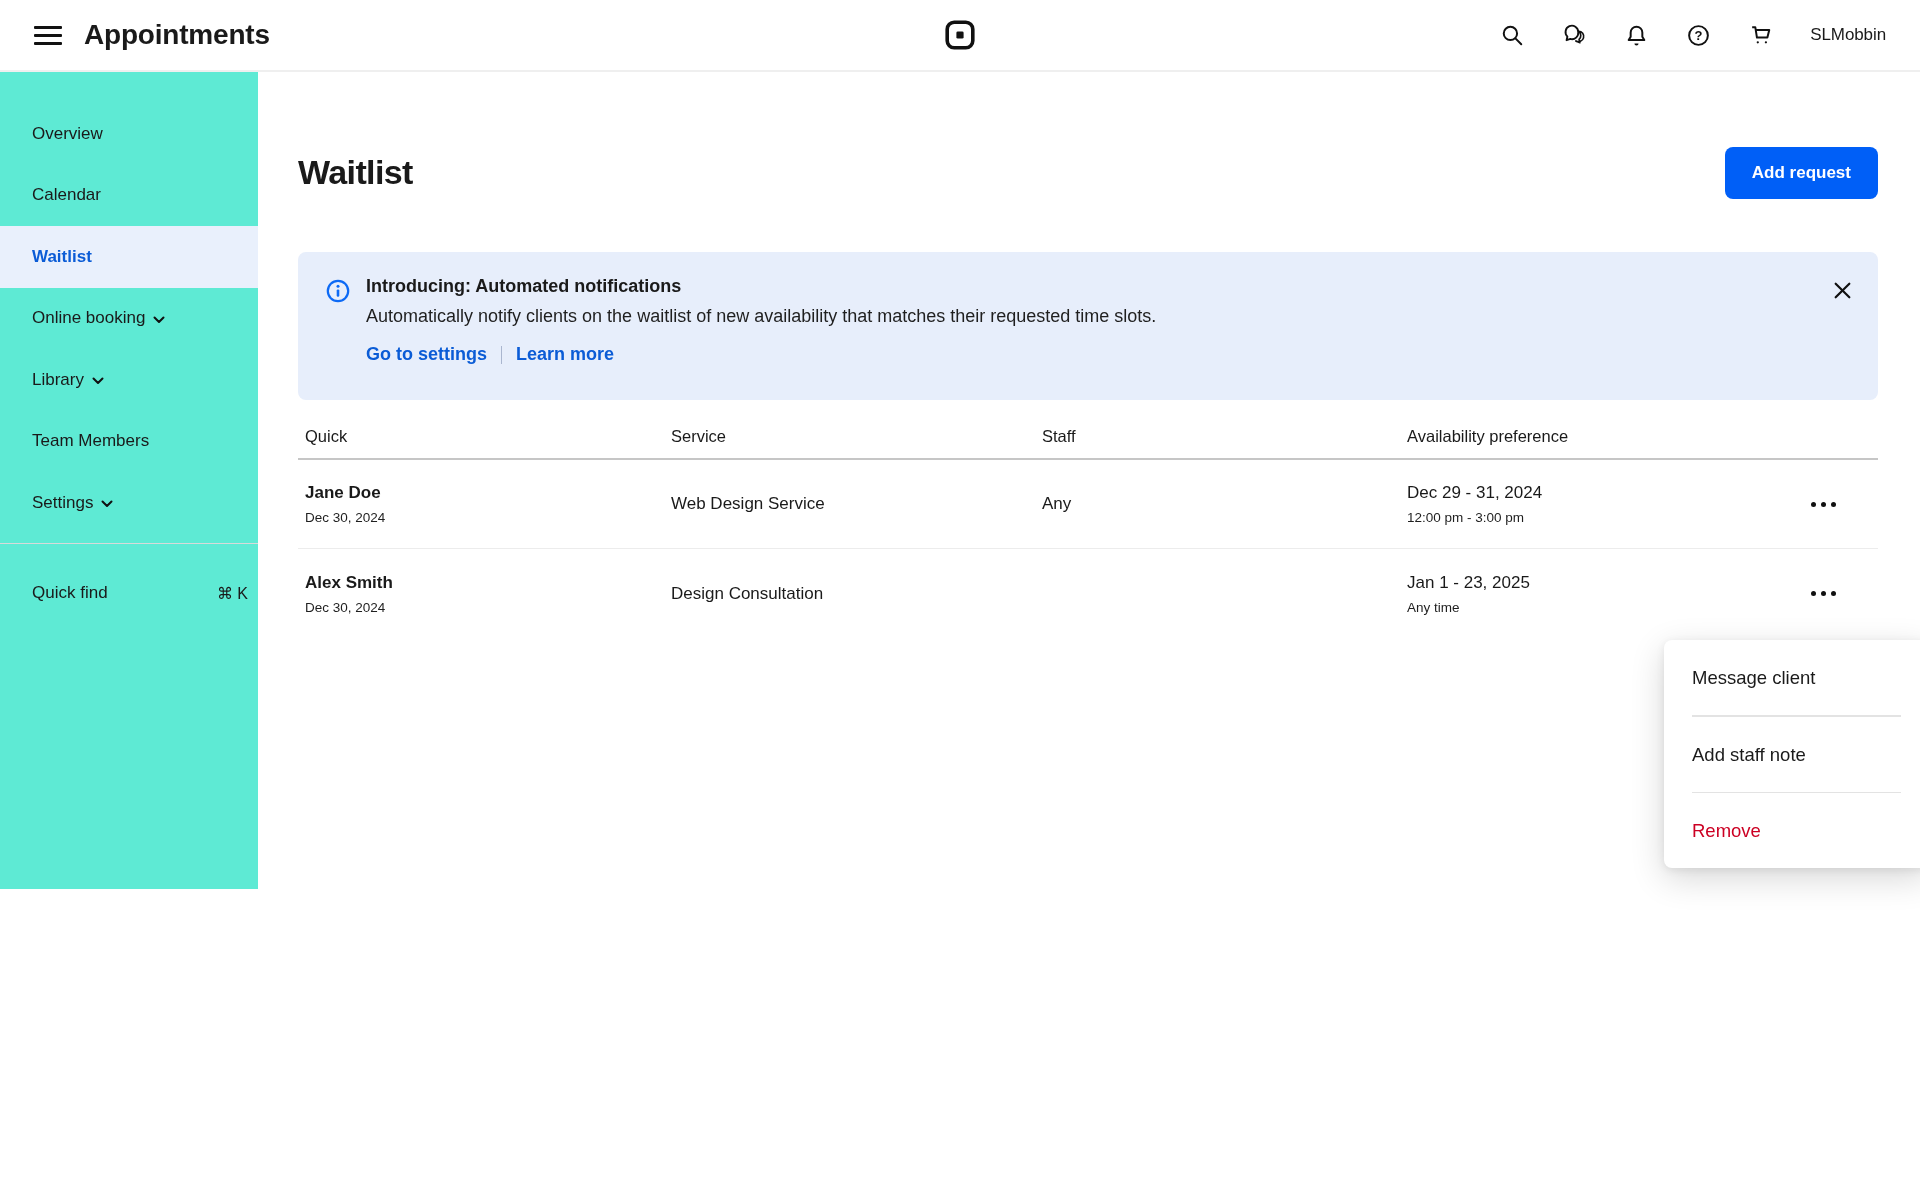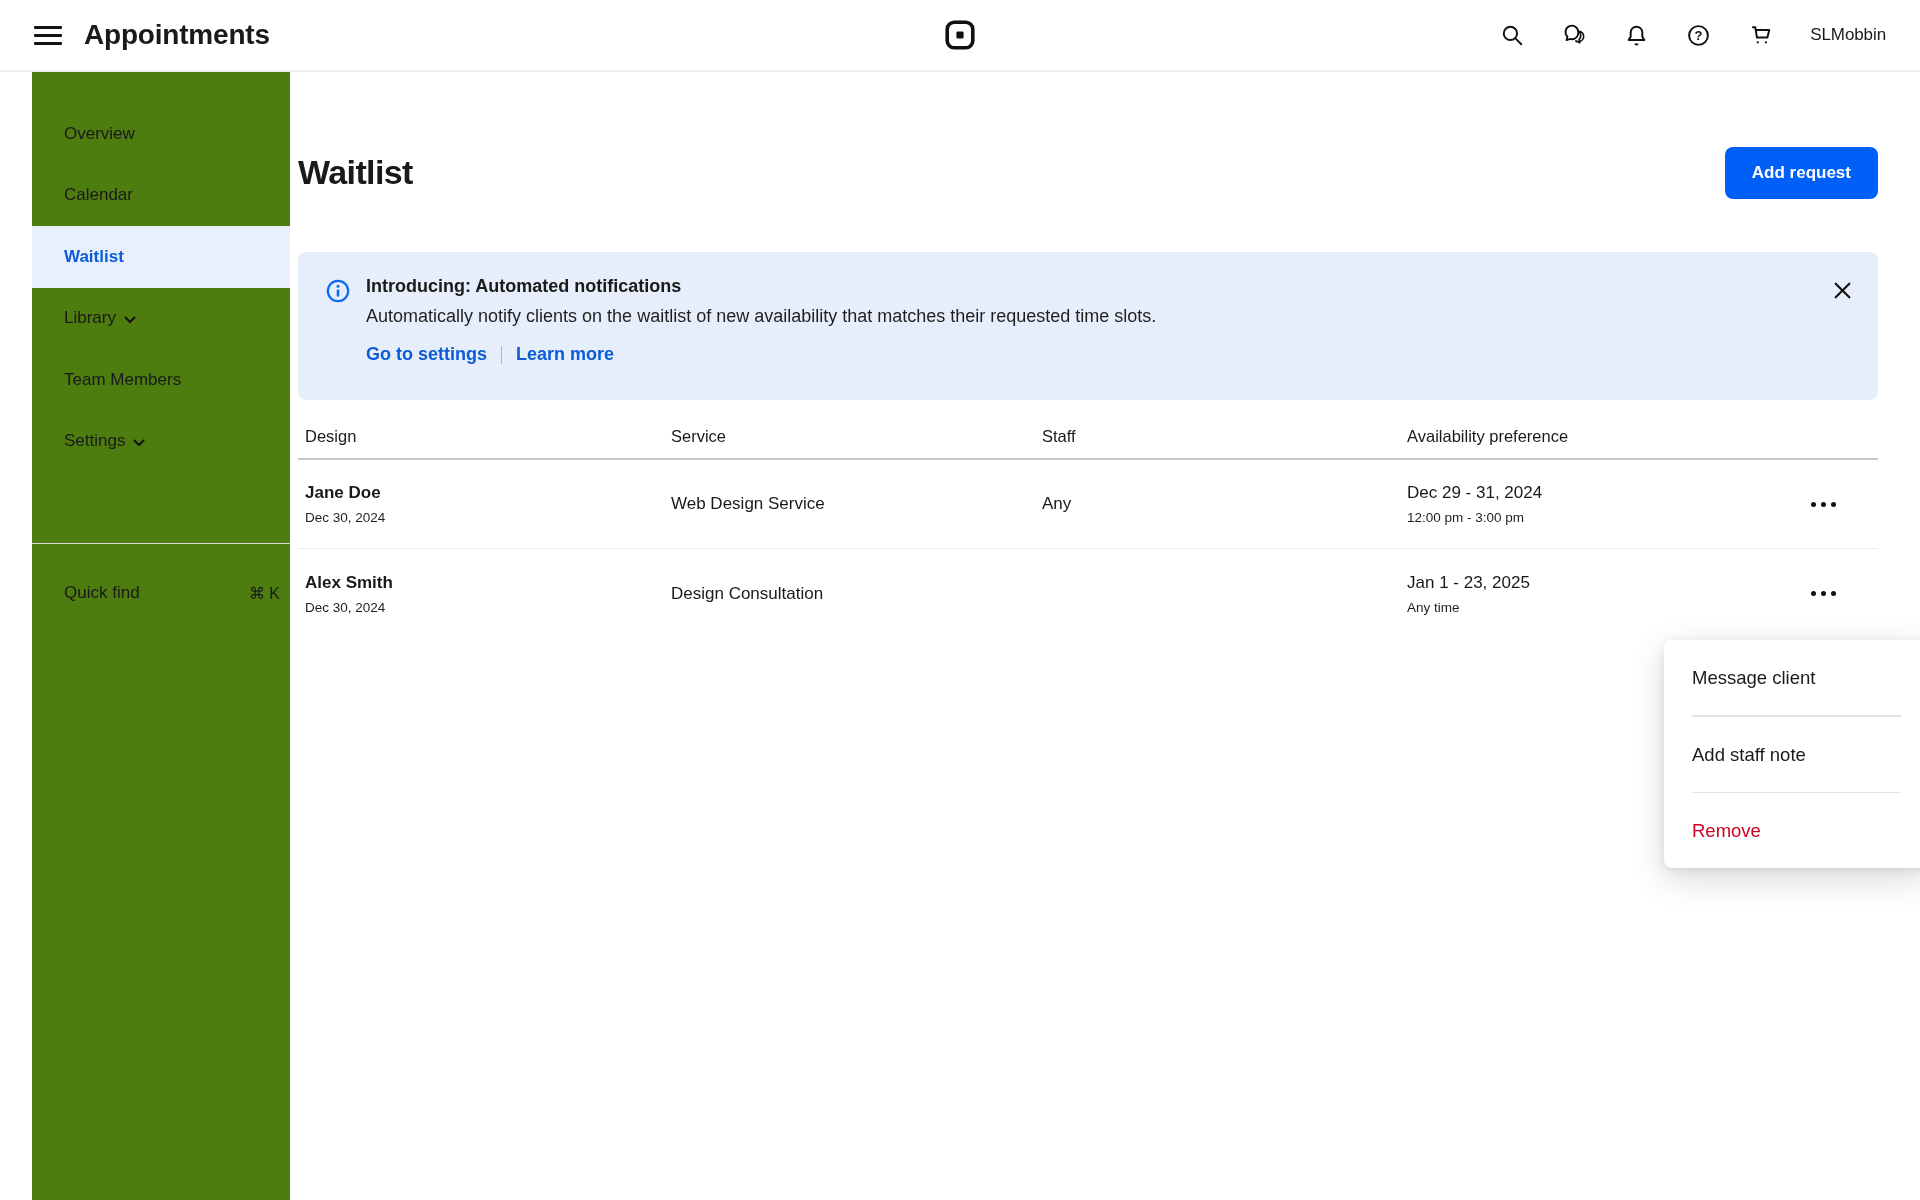--- a/index.html
+++ b/index.html
@@ -13,21 +13,21 @@
   .hamburger { width:28px; height:28px; display:flex; flex-direction:column; justify-content:center; gap:5px; cursor:pointer; }
   .hamburger span { display:block; height:3px; background:#111; border-radius:1px; }
   .topbar-title { font-size:28px; font-weight:700; letter-spacing:-0.2px; }
   .logo-wrap { position:absolute; left:0; top:0; width:1920px; height:70px;
                display:flex; align-items:center; justify-content:center; pointer-events:none; }
   .topbar-right { position:absolute; right:34px; top:0; height:70px; display:flex; align-items:center; gap:37px; }
   .tb-icon { width:25px; height:25px; display:flex; align-items:center; justify-content:center; cursor:pointer; }
   .account-name { font-size:17px; font-weight:400; letter-spacing:-0.1px; cursor:pointer; }
 
   
-  .sidebar { position:absolute; left:0; top:72px; width:258px; height:1128px; background:#4d7c0f;margin-left:32px; }
+  .sidebar { position:absolute; left:0; top:72px; width:258px; height:817px; background:#5eead4; }
   .side-list { position:absolute; top:31px; left:0; width:258px; }
   .side-item { height:61.5px; display:flex; align-items:center; gap:8px; padding-left:32px;
                font-size:17px; font-weight:500; cursor:pointer; color:#1a1a1a; }
   .side-item.active { background:var(--selected-bg); color:var(--link-blue); font-weight:600; }
   .side-item .chev { margin-top:3px; }
   .side-divider { position:absolute; top:471px; left:0; width:258px; height:1px; background:#d9d9d9; }
   .quick-find { position:absolute; top:496px; left:0; width:258px; height:50px;
                 display:flex; align-items:center; padding:0 10px 0 32px; cursor:pointer; }
   .quick-find .qf-label { font-size:17px; font-weight:500; }
   .quick-find .qf-shortcut { margin-left:auto; font-size:16px; color:#1a1a1a; }
@@ -142,20 +142,28 @@
     <div class="side-item">
       <span>Overview</span>
     </div>
     <div class="side-item">
       <span>Calendar</span>
     </div>
     <div class="side-item active">
       <span>Waitlist</span>
     </div>
     <div class="side-item">
+      <span>Online booking</span>
+      <span class="chev">
+        <svg width="12" height="8" viewBox="0 0 12 8" fill="none" stroke="#111" stroke-width="2" stroke-linecap="round" stroke-linejoin="round">
+            <path d="M1.5 1.5 6 6l4.5-4.5"></path>
+          </svg>
+      </span>
+    </div>
+    <div class="side-item">
       <span>Library</span>
       <span class="chev">
         <svg width="12" height="8" viewBox="0 0 12 8" fill="none" stroke="#111" stroke-width="2" stroke-linecap="round" stroke-linejoin="round">
             <path d="M1.5 1.5 6 6l4.5-4.5"></path>
           </svg>
       </span>
     </div>
     <div class="side-item">
       <span>Team Members</span>
     </div>
@@ -204,21 +212,21 @@
     <button class="banner-close">
       <svg width="21" height="21" viewBox="0 0 20 20" stroke="#111" stroke-width="2.1" stroke-linecap="round">
         <line x1="3.5" y1="3.5" x2="16.5" y2="16.5"></line>
           <line x1="16.5" y1="3.5" x2="3.5" y2="16.5"></line>
       </svg>
     </button>
   </section>
 
   <section class="wtable">
     <div class="trow thead">
-      <div class="cell">Design</div>
+      <div class="cell">Quick</div>
       <div class="cell">Service</div>
       <div class="cell">Staff</div>
       <div class="cell">Availability preference</div>
       <div class="cell"></div>
     </div>
 
     <div class="trow tbody-row">
       <div class="cell">
         <div class="cell-name">Jane Doe</div>
         <div class="cell-sub">Dec 30, 2024</div>

